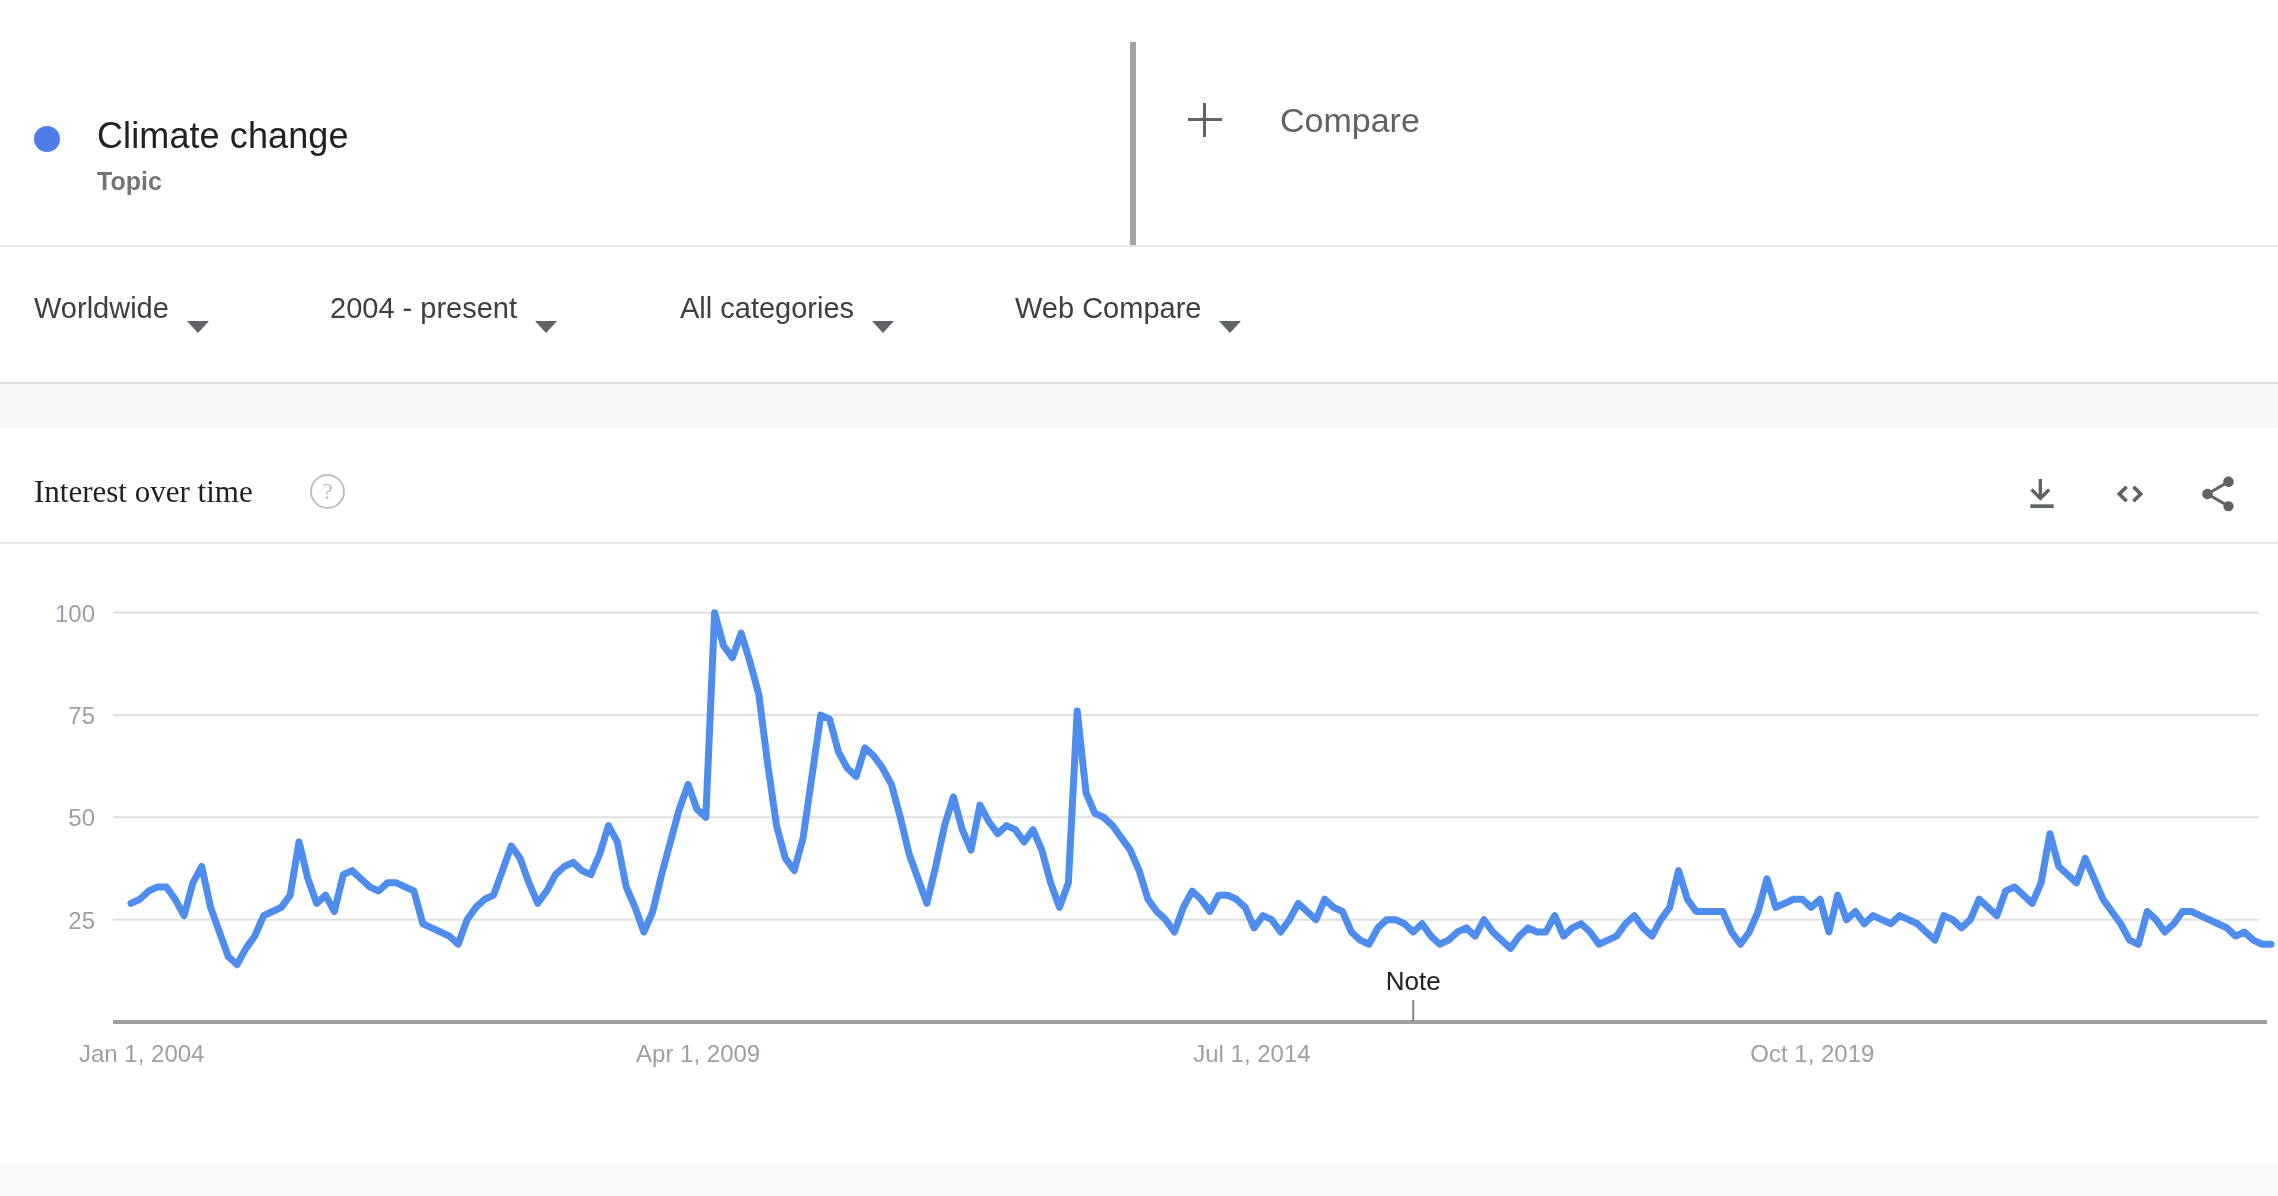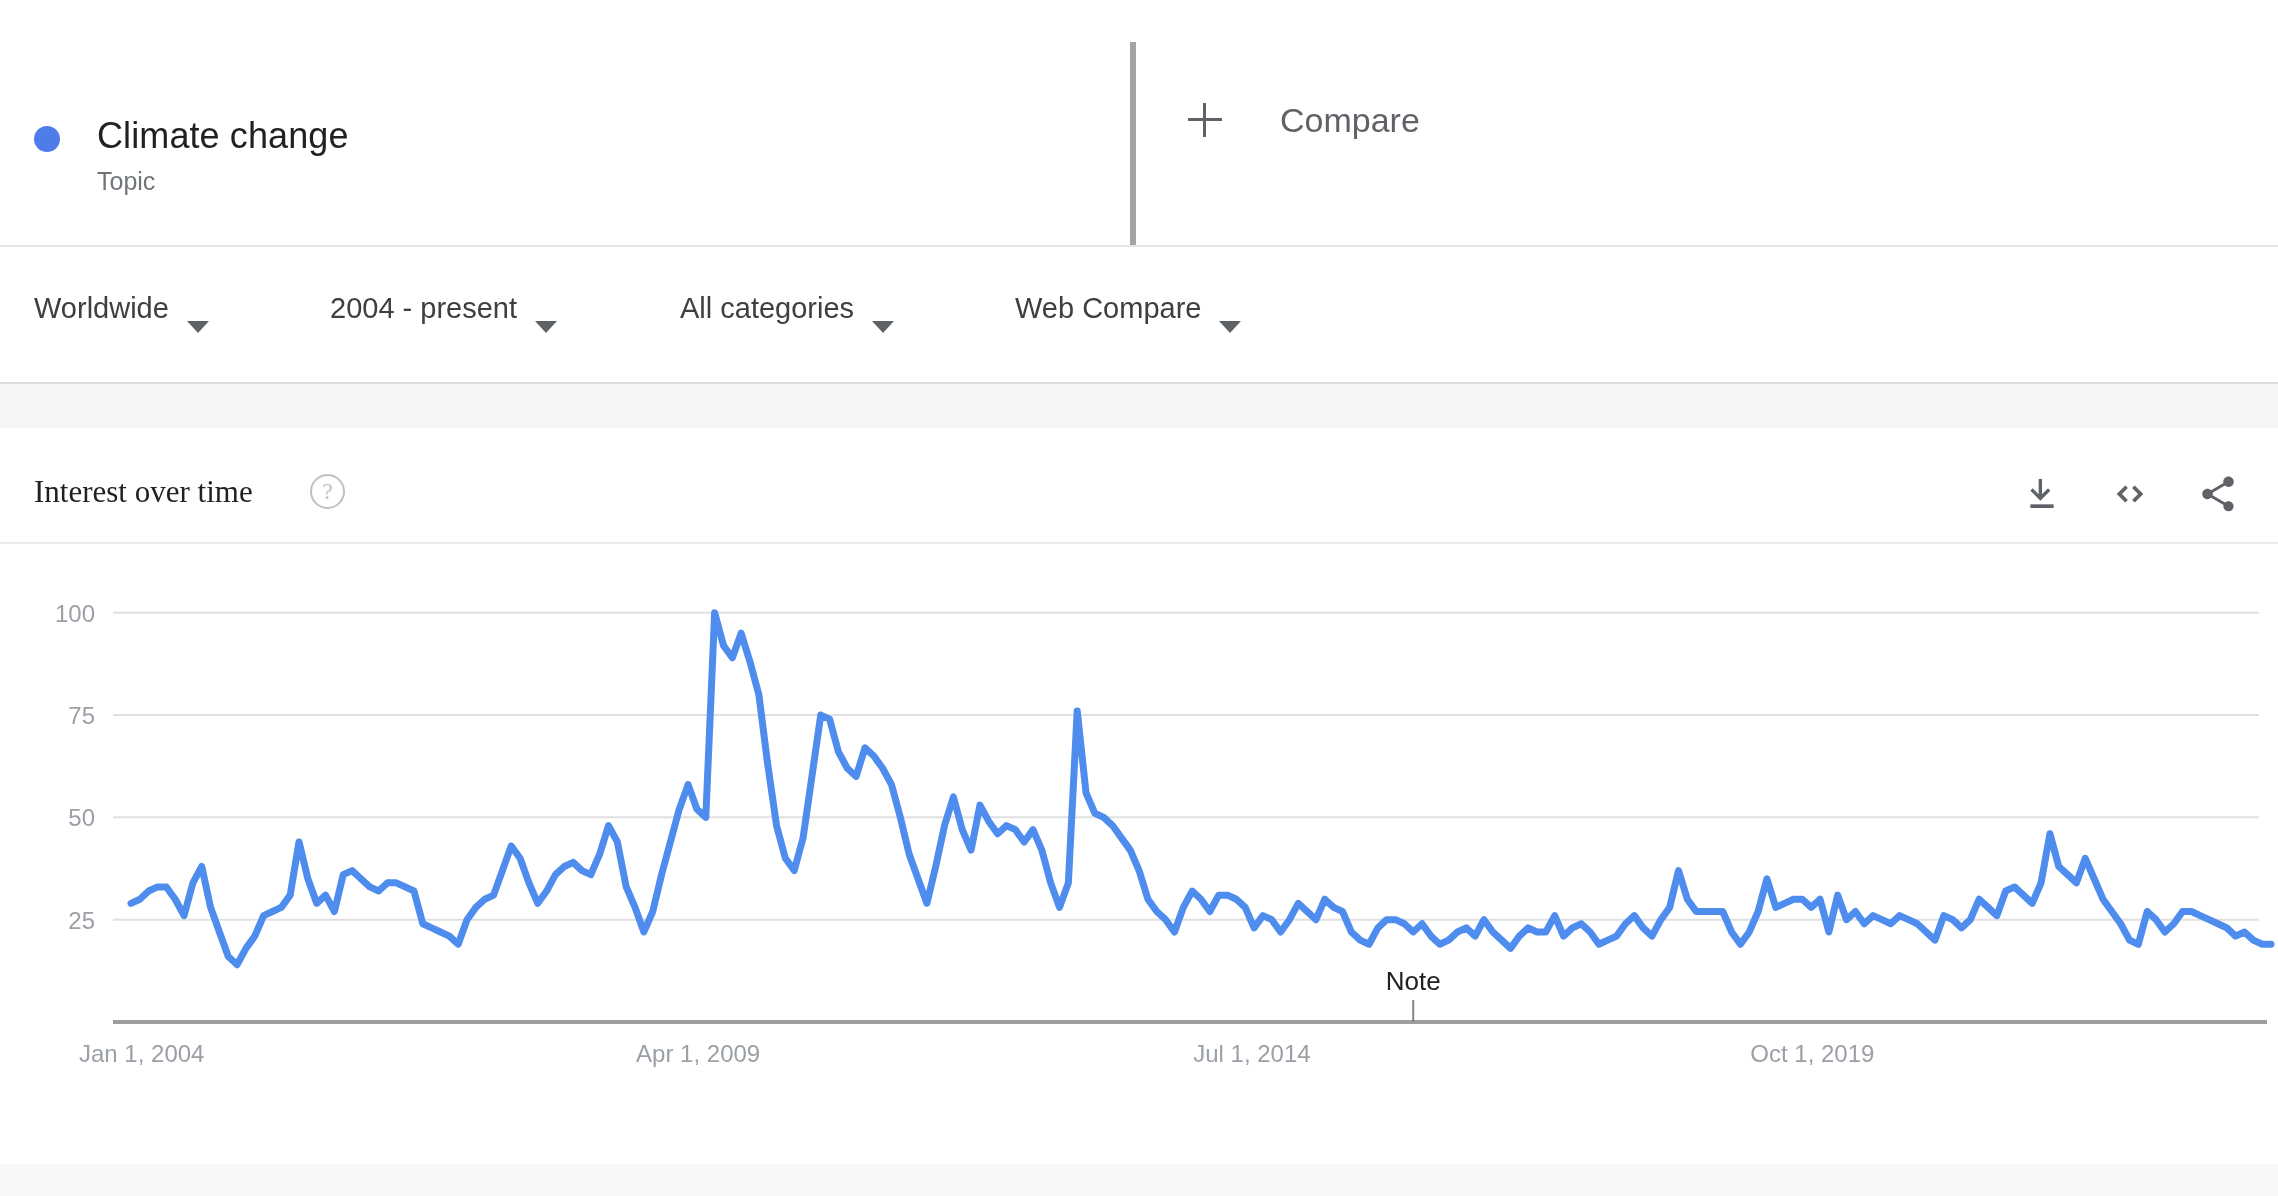--- a/index.html
+++ b/index.html
@@ -58,20 +58,21 @@
     line-height: 44px;
     letter-spacing: 0.1px;
     white-space: nowrap;
   }
   .term-sub {
     font-size: 25px;
     color: #70757a;
     line-height: 34px;
     margin-top: 6px;
     white-space: nowrap;
+    font-weight: bold;
   }
 
   .compare-cell {
     position: absolute;
     left: 1138px; top: 0;
     width: 1140px;
     height: 303px;
   }
   .compare-inner {
     position: absolute;

